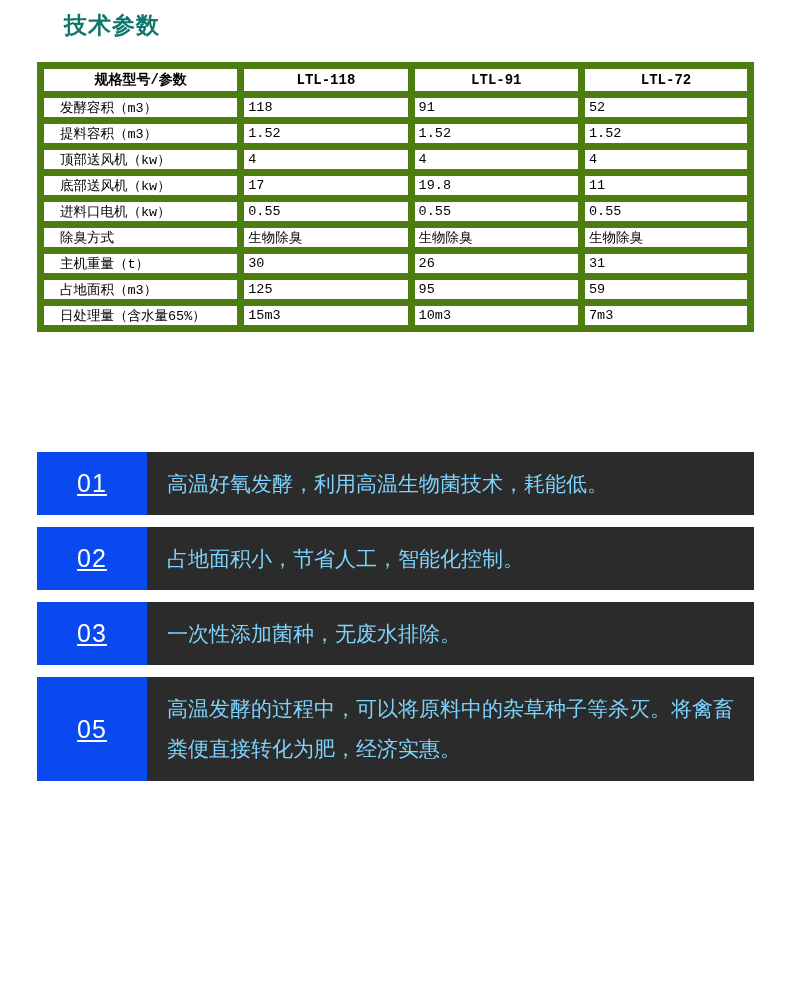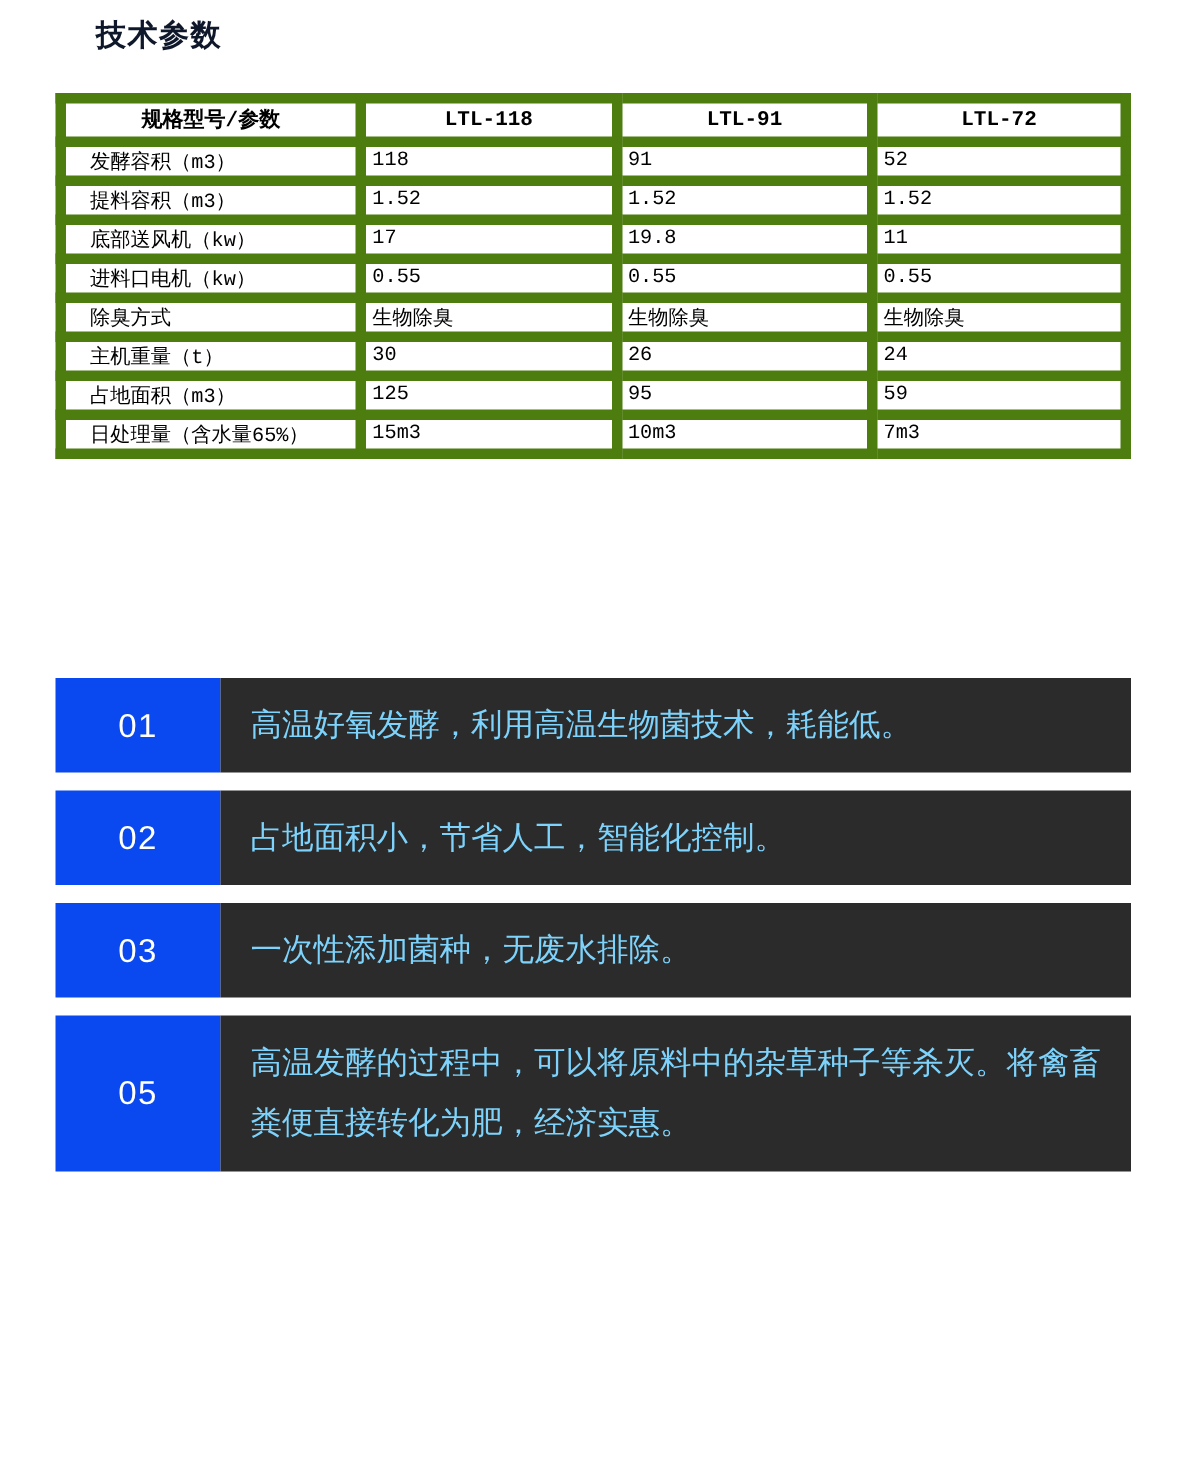--- a/index.html
+++ b/index.html
@@ -19,24 +19,24 @@
     width: 790px;
     height: 984px;
     box-sizing: border-box;
   }
 
   
   .section-title {
     position: absolute;
     left: 64px;
     top: 10px;
-    font-size: 20px;
+    font-size: 23px;
     font-weight: bold;
     letter-spacing: 1px;
-    color: #0f172a;
+    color: #0f766e;
   }
 
   
   .spec-table-wrap {
     position: absolute;
     left: 37px;
     top: 62px;
     width: 717px;
   }
   table.spec {
@@ -83,25 +83,26 @@
   .feature-row {
     display: flex;
     align-items: stretch;
     margin-bottom: 12px;
     min-height: 63px;
   }
   .feature-num {
     flex: 0 0 110px;
     background: #0a49f0;
     color: #ffffff;
-    font-size: 22px;
+    font-size: 25px;
     display: flex;
     align-items: center;
     justify-content: center;
     letter-spacing: 1px;
+    text-decoration: underline;
   }
   .feature-text {
     flex: 1 1 auto;
     background: #2b2b2b;
     color: #7dd3fc;
     font-size: 21px;
     line-height: 40px;
     display: flex;
     align-items: center;
     padding: 11px 18px 11px 20px;
@@ -139,20 +140,26 @@
           <td class="val">91</td>
           <td class="val">52</td>
         </tr>
         <tr>
           <td class="param">提料容积（m3）</td>
           <td class="val">1.52</td>
           <td class="val">1.52</td>
           <td class="val">1.52</td>
         </tr>
         <tr>
+          <td class="param">顶部送风机（kw）</td>
+          <td class="val">4</td>
+          <td class="val">4</td>
+          <td class="val">4</td>
+        </tr>
+        <tr>
           <td class="param">底部送风机（kw）</td>
           <td class="val">17</td>
           <td class="val">19.8</td>
           <td class="val">11</td>
         </tr>
         <tr>
           <td class="param">进料口电机（kw）</td>
           <td class="val">0.55</td>
           <td class="val">0.55</td>
           <td class="val">0.55</td>
@@ -160,21 +167,21 @@
         <tr>
           <td class="param">除臭方式</td>
           <td class="val">生物除臭</td>
           <td class="val">生物除臭</td>
           <td class="val">生物除臭</td>
         </tr>
         <tr>
           <td class="param">主机重量（t）</td>
           <td class="val">30</td>
           <td class="val">26</td>
-          <td class="val">24</td>
+          <td class="val">31</td>
         </tr>
         <tr>
           <td class="param">占地面积（m3）</td>
           <td class="val">125</td>
           <td class="val">95</td>
           <td class="val">59</td>
         </tr>
         <tr>
           <td class="param">日处理量（含水量65%）</td>
           <td class="val">15m3</td>

